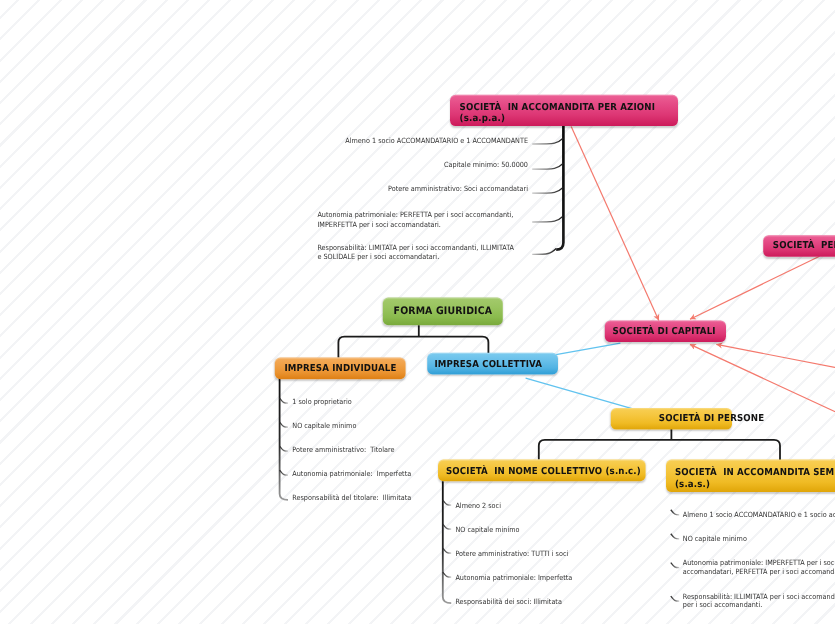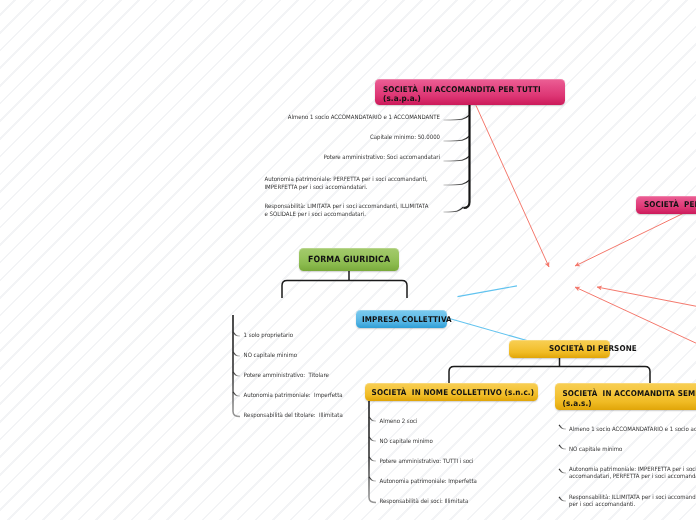--- a/index.html
+++ b/index.html
@@ -15,21 +15,21 @@
   .node{position:absolute;border-radius:4.5px;box-sizing:border-box;
         font-weight:bold;color:#121212;display:flex;align-items:center;
         letter-spacing:0.12px;}
   .node{padding-left:var(--pl,8px);} .node span{display:block;flex:0 0 auto;}
   .leaf{position:absolute;font-size:6px;color:#333;line-height:7.3px;white-space:pre;}
   .leaf.ra{text-align:right;}
   .node span{white-space:pre;}
   .pink{background:linear-gradient(180deg,#ec6095 0%,#e54b86 30%,#dd3674 65%,#cc1a5a 100%);
         box-shadow:0 1px 1.6px rgba(0,0,0,.20), inset 0 1px 0 rgba(255,255,255,.22);}
   .green{background:linear-gradient(180deg,#a4ca6d 0%,#99c45f 35%,#8bbb4e 70%,#79a93b 100%);
-        box-shadow:0 1px 1.6px rgba(0,0,0,.20), inset 0 1px 0 rgba(255,255,255,.22);}
+        box-shadow:0 1px 1.6px rgba(0,0,0,.20), inset 0 1px 0 rgba(255,255,255,.22);margin-left:20px;}
   .orange{background:linear-gradient(180deg,#f4ac5c 0%,#f0a046 35%,#ea9330 70%,#de7f13 100%);
         box-shadow:0 1px 1.6px rgba(0,0,0,.20), inset 0 1px 0 rgba(255,255,255,.22);}
   .blue{background:linear-gradient(180deg,#7ccbef 0%,#69c0ea 35%,#52b3e3 70%,#2f9ed6 100%);
         box-shadow:0 1px 1.6px rgba(0,0,0,.20), inset 0 1px 0 rgba(255,255,255,.22);}
   .yellow{background:linear-gradient(180deg,#f8cf55 0%,#f5c63e 35%,#f0bb24 70%,#e0a508 100%);
         box-shadow:0 1px 1.6px rgba(0,0,0,.20), inset 0 1px 0 rgba(255,255,255,.22);}
   svg.lines path.blk{fill:none;stroke:#1b1b1b;stroke-width:1.5;}
   svg.lines path.trunk{fill:none;stroke:url(#gTrunk);stroke-width:1.5;}
   svg.lines path.trunk2{fill:none;stroke:url(#gTrunk2);stroke-width:2.2;}
   svg.lines path.stub{fill:none;stroke-width:1.1;}
@@ -105,37 +105,43 @@
     <path class="blue" d="M457.5,296.6 L517,285.9"></path>
     <path class="blue" d="M438,315.2 L574,354"></path>
 
     <path class="red" d="M476,105.5 L549,267" marker-end="url(#ahead)"></path>
     <path class="red" d="M683,213.5 L575,266" marker-end="url(#ahead)"></path>
     <path class="red" d="M700,307 L597,287" marker-end="url(#ahead)"></path>
     <path class="red" d="M700,345 L575,287" marker-end="url(#ahead)"></path>
   </svg>
 
   <div class="node pink" style="left:375px;top:79px;width:190px;height:26px;font-size:8px;--pl:8px;line-height:9.6px;padding-top:5.5px;align-items:flex-start;">
-    <span>SOCIETÀ  IN ACCOMANDITA PER TUTTI
+    <span>SOCIETÀ  IN ACCOMANDITA PER AZIONI
 (s.a.p.a.)</span>
   </div>
 
   <div class="node pink" style="left:636px;top:195.5px;width:190px;height:18px;font-size:8px;--pl:8px;">
     <span>SOCIETÀ  PER AZIONI (s.p.a.)</span>
   </div>
 
   <div class="node green" style="left:299px;top:248px;width:100px;height:23px;font-size:8.7px;--pl:9px;">
     <span>FORMA GIURIDICA</span>
   </div>
 
+  <div class="node orange" style="left:229px;top:297.5px;width:109px;height:18px;font-size:8px;--pl:8px;">
+    <span>IMPRESA INDIVIDUALE</span>
+  </div>
 
-  <div class="node blue" style="left:356px;top:310px;width:91px;height:18px;font-size:8px;--pl:6px;">
+  <div class="node blue" style="left:356px;top:294px;width:109px;height:18px;font-size:8px;--pl:6px;">
     <span>IMPRESA COLLETTIVA</span>
   </div>
 
+  <div class="node pink" style="left:504px;top:267px;width:101px;height:17.8px;font-size:8px;--pl:6.5px;">
+    <span>SOCIETÀ DI CAPITALI</span>
+  </div>
 
   <div class="node yellow" style="left:509px;top:340px;width:101px;height:17.5px;font-size:8px;padding-left:40px;--pl:7.5px;">
     <span>SOCIETÀ DI PERSONE</span>
   </div>
 
   <div class="node yellow" style="left:365px;top:383.3px;width:172.5px;height:17.8px;font-size:8px;--pl:6.6px;letter-spacing:0.135px;text-align:right;">
     <span>SOCIETÀ  IN NOME COLLETTIVO (s.n.c.)</span>
   </div>
 
   <div class="node yellow" style="left:555px;top:383px;width:190px;height:27px;font-size:8px;--pl:7.5px;line-height:9.6px;padding-top:6px;align-items:flex-start;">

